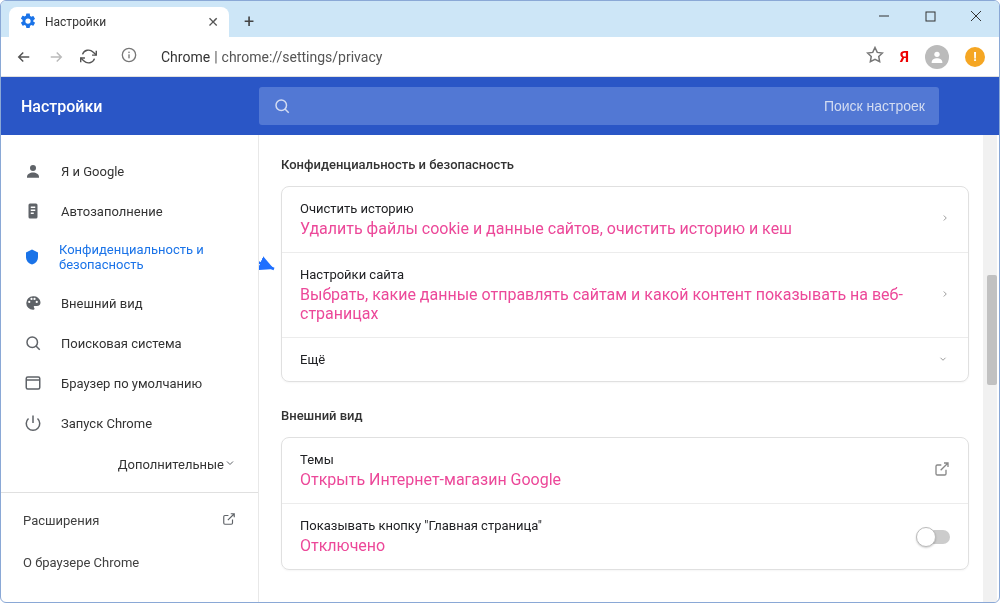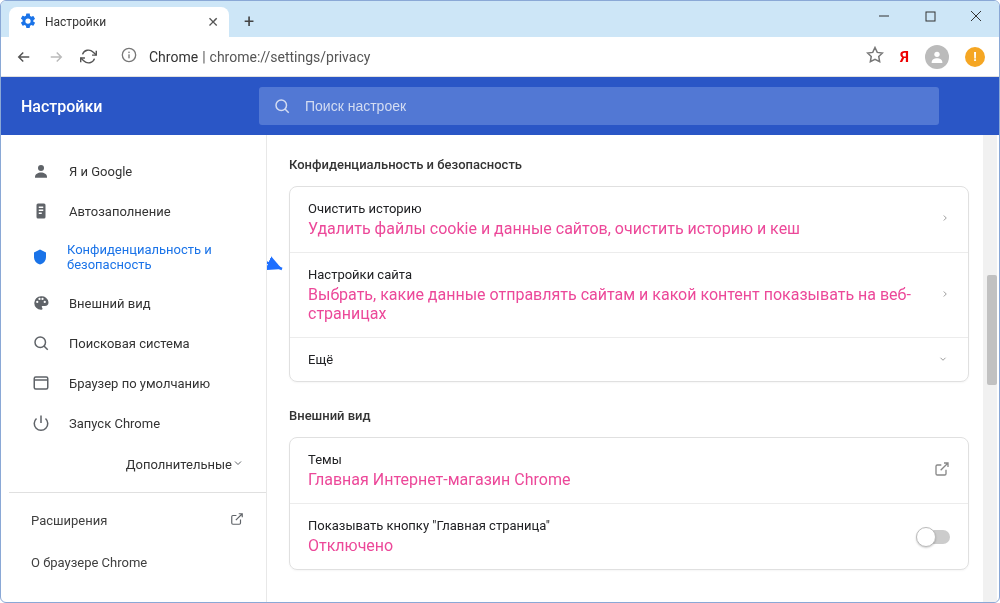--- a/index.html
+++ b/index.html
@@ -13,37 +13,37 @@
   .tab .close { color: #555; font-size: 14px; margin-left: auto; cursor: pointer; }
   .newtab { width: 28px; height: 28px; display: flex; align-items: center; justify-content: center; color: #444; font-size: 18px; margin-left: 6px; margin-bottom: 2px; }
   .win-controls { position: absolute; right: 0; top: 0; height: 36px; display: flex; }
   .win-btn { width: 46px; height: 30px; display: flex; align-items: center; justify-content: center; color: #333; }
   .win-btn svg { stroke: #333; }
 
   
   .urlbar { background: #fff; height: 40px; display: flex; align-items: center; padding: 0 14px; gap: 14px; border-bottom: 1px solid #e0e0e0; }
   .nav-icon { color: #777; width: 18px; height: 18px; display: flex; align-items: center; justify-content: center; }
   .nav-icon.disabled { color: #bbb; }
-  .url-field { flex: 1; display: flex; align-items: center; gap: 12px; padding: 0 10px; }
+  .url-field { flex: 1; display: flex; align-items: center; gap: 24px; padding: 0 10px; }
   .url-text { color: #555; font-size: 14px; }
   .url-text .proto { color: #333; }
   .url-text .sep { color: #555; margin: 0 4px; }
   .right-icons { display: flex; align-items: center; gap: 16px; }
   .avatar-circle { width: 24px; height: 24px; border-radius: 50%; background: #bbb; display: flex; align-items: center; justify-content: center; }
   .orange-dot { width: 20px; height: 20px; border-radius: 50%; background: #f5a623; display:flex; align-items:center; justify-content:center; color:#fff; font-weight:bold; font-size:13px;}
 
   
   .blue-header { background: #2a56c6; height: 58px; display: flex; align-items: center; padding: 0 20px; color: #fff; }
   .blue-header .htitle { font-size: 16px; font-weight: 500; width: 238px; }
   .search-wrap { flex: 1; max-width: 680px; background: #5278d4; border-radius: 3px; height: 38px; display: flex; align-items: center; padding: 0 14px; gap: 14px; }
-  .search-wrap input { background: transparent; border: none; color: #fff; font-size: 14px; outline: none; flex: 1; }
+  .search-wrap input { background: transparent; border: none; color: #fff; font-size: 14px; outline: none; flex: 1; text-align: right; }
   .search-wrap input::placeholder { color: #d3dcf2; }
 
   
-  .content { display: flex; height: calc(603px - 36px - 40px - 58px); position: relative; margin-left: 8px; }
+  .content { display: flex; height: calc(603px - 36px - 40px - 58px); position: relative; }
   .scrollbar-fake { position: absolute; right: 2px; top: 0; width: 14px; height: 100%; background: #f1f1f1; }
   .scrollbar-thumb { position: absolute; right: 2px; top: 140px; width: 10px; height: 110px; background: #c1c1c1; border-radius: 2px; }
 
   
   .sidebar { width: 258px; border-right: 1px solid #e8e8e8; padding-top: 16px; display: flex; flex-direction: column; overflow-y: auto; }
   .side-item { display: flex; align-items: center; gap: 18px; padding: 11px 22px; color: #333; font-size: 13px; cursor: pointer; }
   .side-item .icon { width: 20px; color: #5f6368; display: flex; justify-content: center; }
   .side-item.active { color: #1a73e8; }
   .side-item.active .icon { color: #1a73e8; }
   .side-group { padding: 14px 22px; color: #333; display:flex; align-items:center; justify-content:flex-end; cursor:pointer; }
@@ -262,21 +262,21 @@
               <polyline points="6 9 12 15 18 9"></polyline>
             </svg></span>
       </div>
     </div>
 
     <div class="section-title">Внешний вид</div>
     <div class="card">
       <div class="row">
         <div class="texts">
           <div class="title">Темы</div>
-          <div class="sub">Главная Интернет-магазин Chrome</div>
+          <div class="sub">Открыть Интернет-магазин Google</div>
         </div>
         <span class="chev"><svg width="16" height="16" viewBox="0 0 24 24" fill="none" stroke="#888" stroke-width="2">
               <path d="M18 13v6a2 2 0 01-2 2H5a2 2 0 01-2-2V8a2 2 0 012-2h6M15 3h6v6M10 14L21 3"></path>
             </svg></span>
       </div>
       <div class="row">
         <div class="texts">
           <div class="title">Показывать кнопку "Главная страница"</div>
           <div class="sub">Отключено</div>
         </div>

